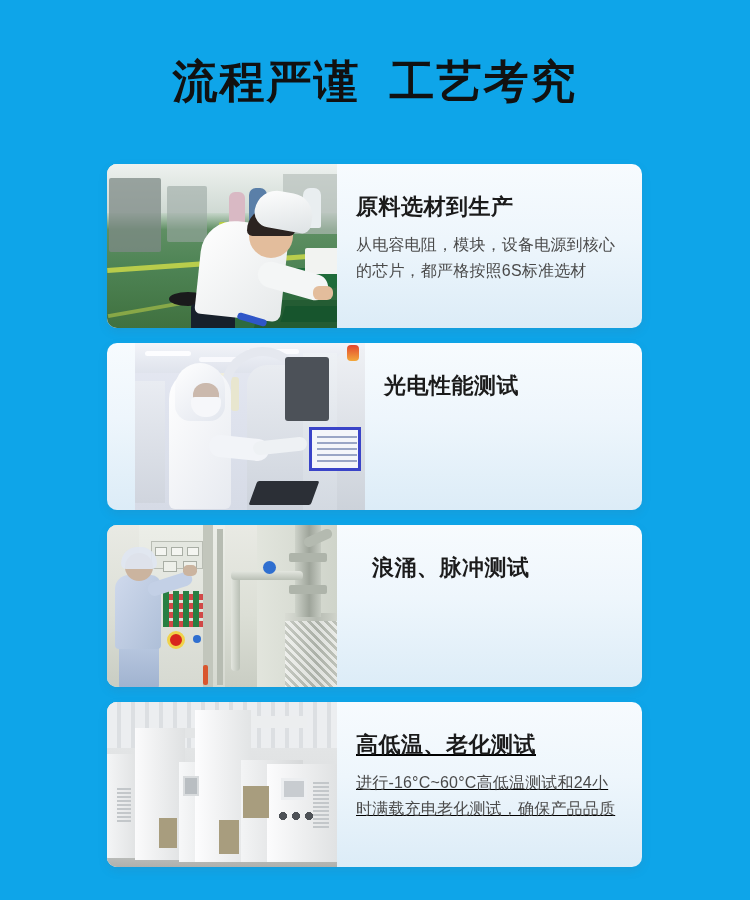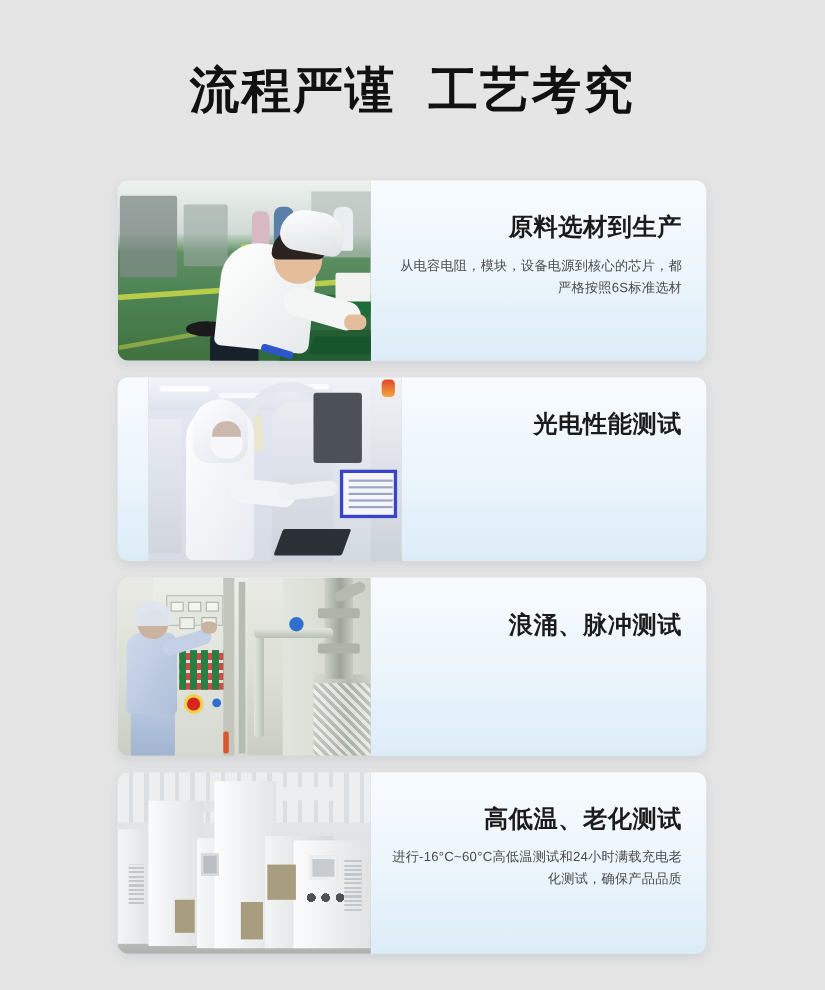--- a/index.html
+++ b/index.html
@@ -2,21 +2,21 @@
 <html><head>
 <meta charset="utf-8">
 <style>
   * { margin:0; padding:0; box-sizing:border-box; }
   html, body {
     width:750px; height:900px;
     background:#ffffff;
     font-family:"Liberation Sans", "DejaVu Sans", sans-serif;
     overflow:hidden;
   }
-  .page { position:relative; width:750px; height:900px; background:#e5e5e5; }
+  .page { position:relative; width:750px; height:900px; background:#0ea5e9; }
 
   
   .page-title {
     text-align:center;
     font-size:45px;
     font-weight:bold;
     letter-spacing:2px;
     color:#111111;
     padding-top:56px;
     line-height:1.15;
@@ -33,21 +33,20 @@
   .card {
     position:relative;
     display:flex;
     align-items:stretch;
     width:535px;
     border-radius:10px;
     overflow:hidden;
     background:linear-gradient(180deg,#f7fbfe 0%, #eef6fc 45%, #dcecf7 100%);
     box-shadow:0 4px 10px rgba(80,100,120,0.13);
     margin-bottom:15px;
-    text-align:right;
   }
   .card-media {
     position:relative;
     flex:0 0 230px;
     width:230px;
     overflow:hidden;
     background:#cfd6d2;
   }
   .card-body {
     flex:1 1 auto;
@@ -55,30 +54,30 @@
   }
   .card-title {
     font-size:22px;
     font-weight:bold;
     color:#1b1b1b;
     letter-spacing:0.5px;
     line-height:1.2;
     margin-bottom:12px;
   }
   .card-text {
-    font-size:12px;
+    font-size:16px;
     color:#4a4a4a;
     line-height:1.62;
     letter-spacing:0.2px;
   }
 
   .h-1 { height:164px; }
   .h-2 { height:167px;padding-left:28px; }
-  .h-3 { height:162px; }
-  .h-4 { height:165px; }
+  .h-3 { height:162px;gap:16px; }
+  .h-4 { height:165px;text-decoration:underline; }
 
   
   .ph { position:absolute; inset:0; }
   .ph * { position:absolute; }
 
   
   .p1-bg   { inset:0; background:linear-gradient(180deg,#e7ece8 0%, #d8e2dc 28%, #5f8f63 40%, #4e8455 62%, #40713f 100%); }
   .p1-wall { left:0; top:0; width:100%; height:30%; background:linear-gradient(180deg,#eef2ef,#cfd9d3); }
   .p1-mach1{ left:2px; top:14px; width:52px; height:74px; background:#7e8a86; opacity:.75; border-radius:2px; }
   .p1-mach2{ left:60px; top:22px; width:40px; height:56px; background:#9aa6a2; opacity:.6; border-radius:2px; }

